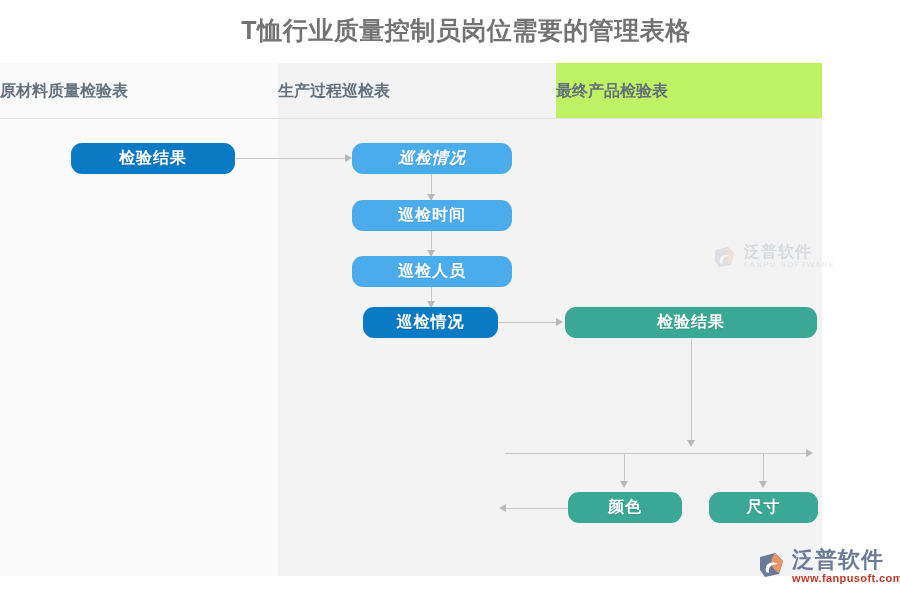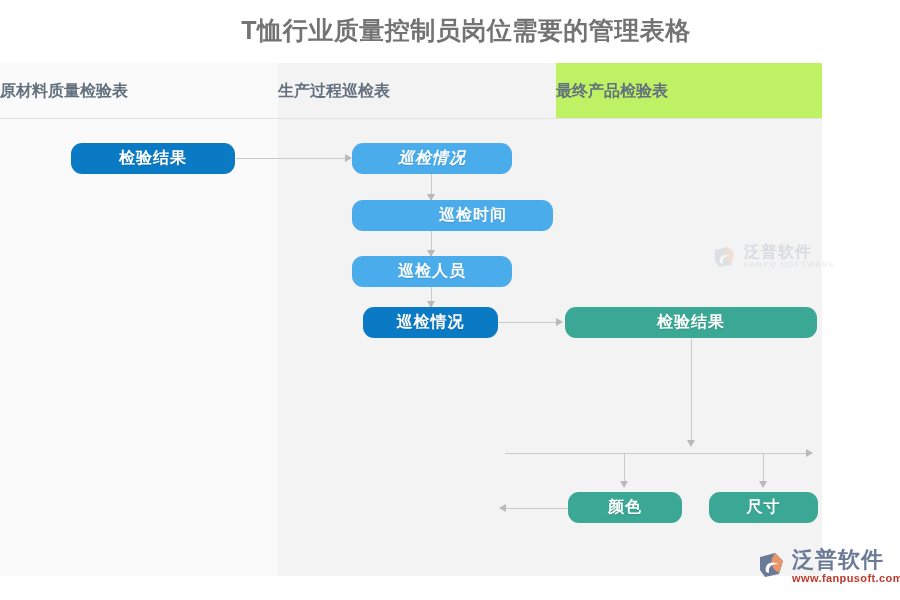--- a/index.html
+++ b/index.html
@@ -212,21 +212,21 @@
   <div class="vline" style="left:763px; top:453px; height:33px;"></div>
   <div class="arrow-d" style="left:759px; top:481px;"></div>
 
   <div class="hline" style="left:506px; top:508px; width:62px;"></div>
   <div class="arrow-l" style="left:499px; top:504px;"></div>
 
   <div class="node blue-dark" style="left:71px;  top:143px; width:164px; height:31px;">检验结果</div>
 
   <div class="node blue-light" style="left:352px; top:143px; width:160px; height:31px;font-style:italic;">巡检情况</div>
 
-  <div class="node blue-light" style="left:352px; top:200px; width:160px; height:31px;padding-left:41px;">巡检时间</div>
+  <div class="node blue-light" style="left:352px; top:200px; width:160px; height:31px;">巡检时间</div>
 
   <div class="node blue-light" style="left:352px; top:256px; width:160px; height:31px;">巡检人员</div>
 
   <div class="node blue-dark" style="left:363px; top:307px; width:135px; height:31px;">巡检情况</div>
 
   <div class="node green" style="left:565px; top:307px; width:252px; height:31px;">检验结果</div>
 
 
   <div class="node green" style="left:709px; top:492px; width:109px; height:31px;">尺寸</div>
 

